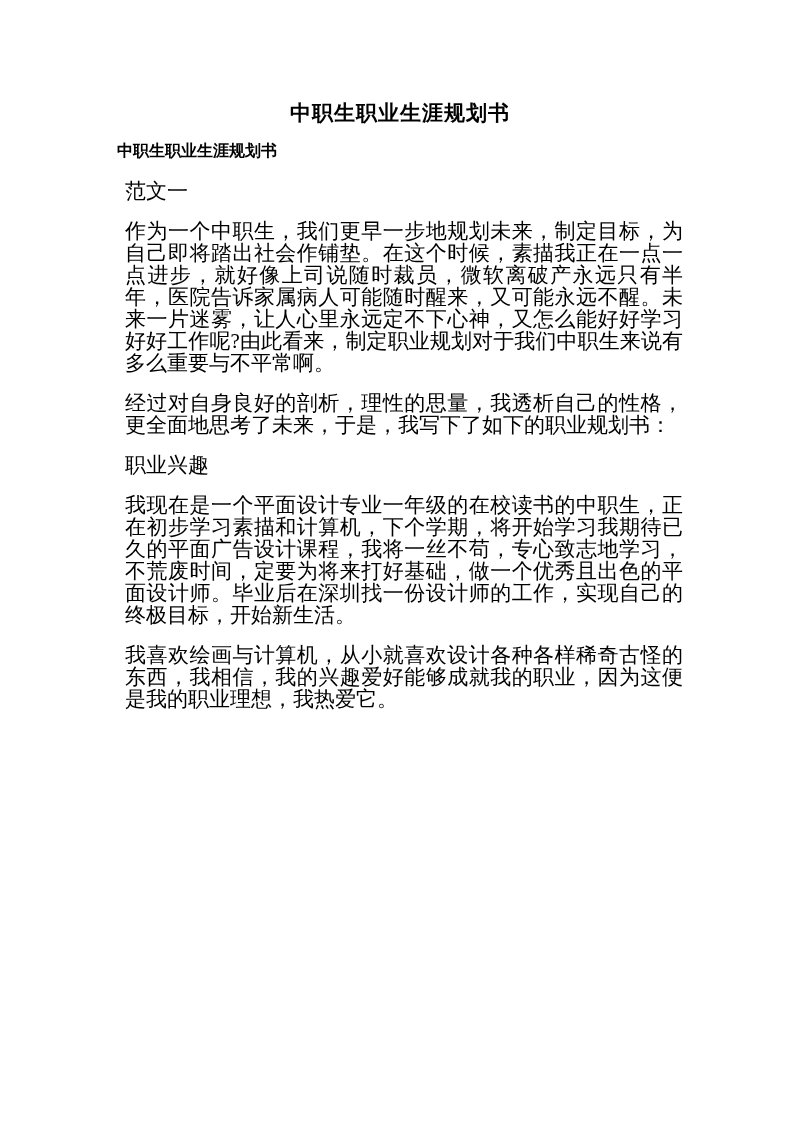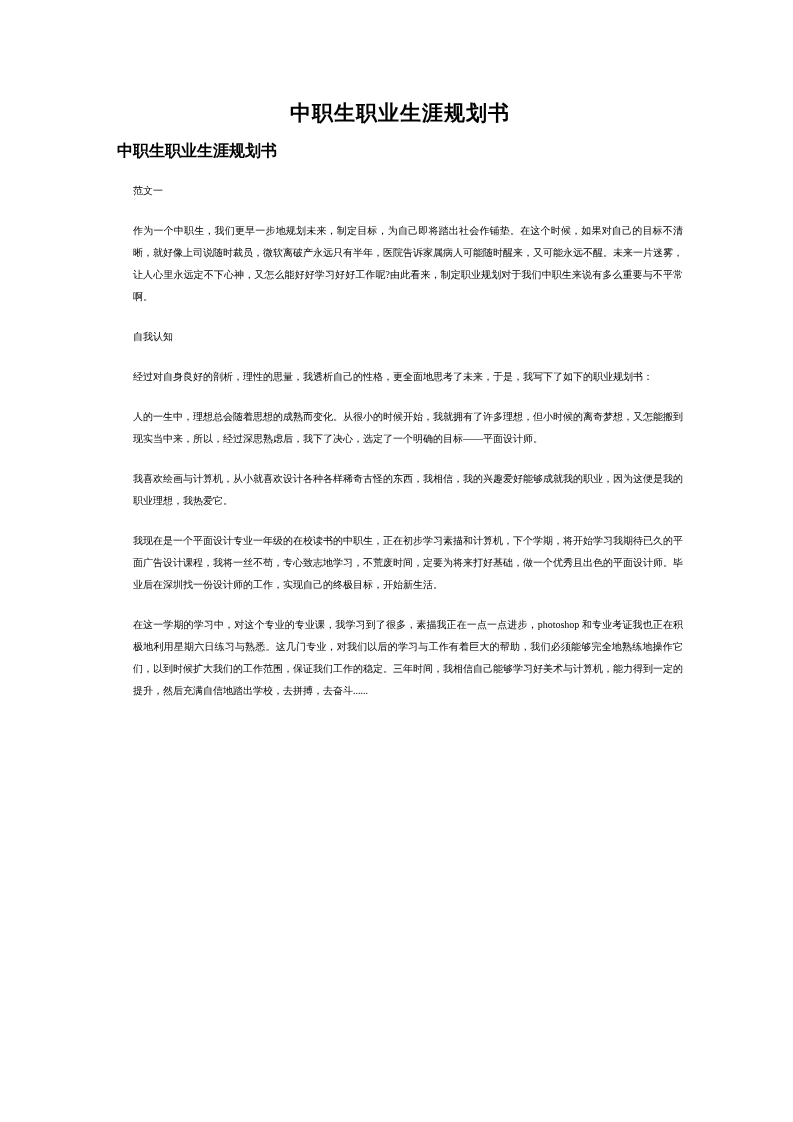--- a/index.html
+++ b/index.html
@@ -31,42 +31,40 @@
     margin: 13px 0 0 0;
     font-size: 16px;
     line-height: 22px;
     font-weight: 700;
     text-align: left;
   }
   .doc-blocks {
     width: 100%;
   }
   .block {
-    margin: 18px 0 0 16px;
-    font-size: 10px;
+    margin: 18px 0 0 8px;
+    font-size: 21px;
     line-height: 22px;
     font-weight: 400;
   }
   .block.paragraph {
     text-align: justify;
     text-justify: inter-ideograph;
   }
   .block.label, .block.heading {
     text-align: left;
   }
 </style>
 </head>
 <body>
 
 <div class="page">
   <h1 class="doc-title">中职生职业生涯规划书</h1>
   <h2 class="doc-subtitle">中职生职业生涯规划书</h2>
   <div class="doc-blocks">
       <div class="block label">范文一</div>
-      <p class="block paragraph">作为一个中职生，我们更早一步地规划未来，制定目标，为自己即将踏出社会作铺垫。在这个时候，如果对自己的目标不清晰，就好像上司说随时裁员，微软离破产永远只有半年，医院告诉家属病人可能随时醒来，又可能永远不醒。未来一片迷雾，让人心里永远定不下心神，又怎么能好好学习好好工作呢?由此看来，制定职业规划对于我们中职生来说有多么重要与不平常啊。</p>
-      <div class="block heading">自我认知</div>
+      <p class="block paragraph">作为一个中职生，我们更早一步地规划未来，制定目标，为自己即将踏出社会作铺垫。在这个时候，素描我正在一点一点进步，就好像上司说随时裁员，微软离破产永远只有半年，医院告诉家属病人可能随时醒来，又可能永远不醒。未来一片迷雾，让人心里永远定不下心神，又怎么能好好学习好好工作呢?由此看来，制定职业规划对于我们中职生来说有多么重要与不平常啊。</p>
       <p class="block paragraph">经过对自身良好的剖析，理性的思量，我透析自己的性格，更全面地思考了未来，于是，我写下了如下的职业规划书：</p>
-      <p class="block paragraph">人的一生中，理想总会随着思想的成熟而变化。从很小的时候开始，我就拥有了许多理想，但小时候的离奇梦想，又怎能搬到现实当中来，所以，经过深思熟虑后，我下了决心，选定了一个明确的目标——平面设计师。</p>
+      <div class="block heading">职业兴趣</div>
+      <p class="block paragraph">我现在是一个平面设计专业一年级的在校读书的中职生，正在初步学习素描和计算机，下个学期，将开始学习我期待已久的平面广告设计课程，我将一丝不苟，专心致志地学习，不荒废时间，定要为将来打好基础，做一个优秀且出色的平面设计师。毕业后在深圳找一份设计师的工作，实现自己的终极目标，开始新生活。</p>
       <p class="block paragraph">我喜欢绘画与计算机，从小就喜欢设计各种各样稀奇古怪的东西，我相信，我的兴趣爱好能够成就我的职业，因为这便是我的职业理想，我热爱它。</p>
-      <p class="block paragraph">我现在是一个平面设计专业一年级的在校读书的中职生，正在初步学习素描和计算机，下个学期，将开始学习我期待已久的平面广告设计课程，我将一丝不苟，专心致志地学习，不荒废时间，定要为将来打好基础，做一个优秀且出色的平面设计师。毕业后在深圳找一份设计师的工作，实现自己的终极目标，开始新生活。</p>
-      <p class="block paragraph">在这一学期的学习中，对这个专业的专业课，我学习到了很多，素描我正在一点一点进步，photoshop 和专业考证我也正在积极地利用星期六日练习与熟悉。这几门专业，对我们以后的学习与工作有着巨大的帮助，我们必须能够完全地熟练地操作它们，以到时候扩大我们的工作范围，保证我们工作的稳定。三年时间，我相信自己能够学习好美术与计算机，能力得到一定的提升，然后充满自信地踏出学校，去拼搏，去奋斗......</p>
     </div>
 </div>
 
 </body></html>

